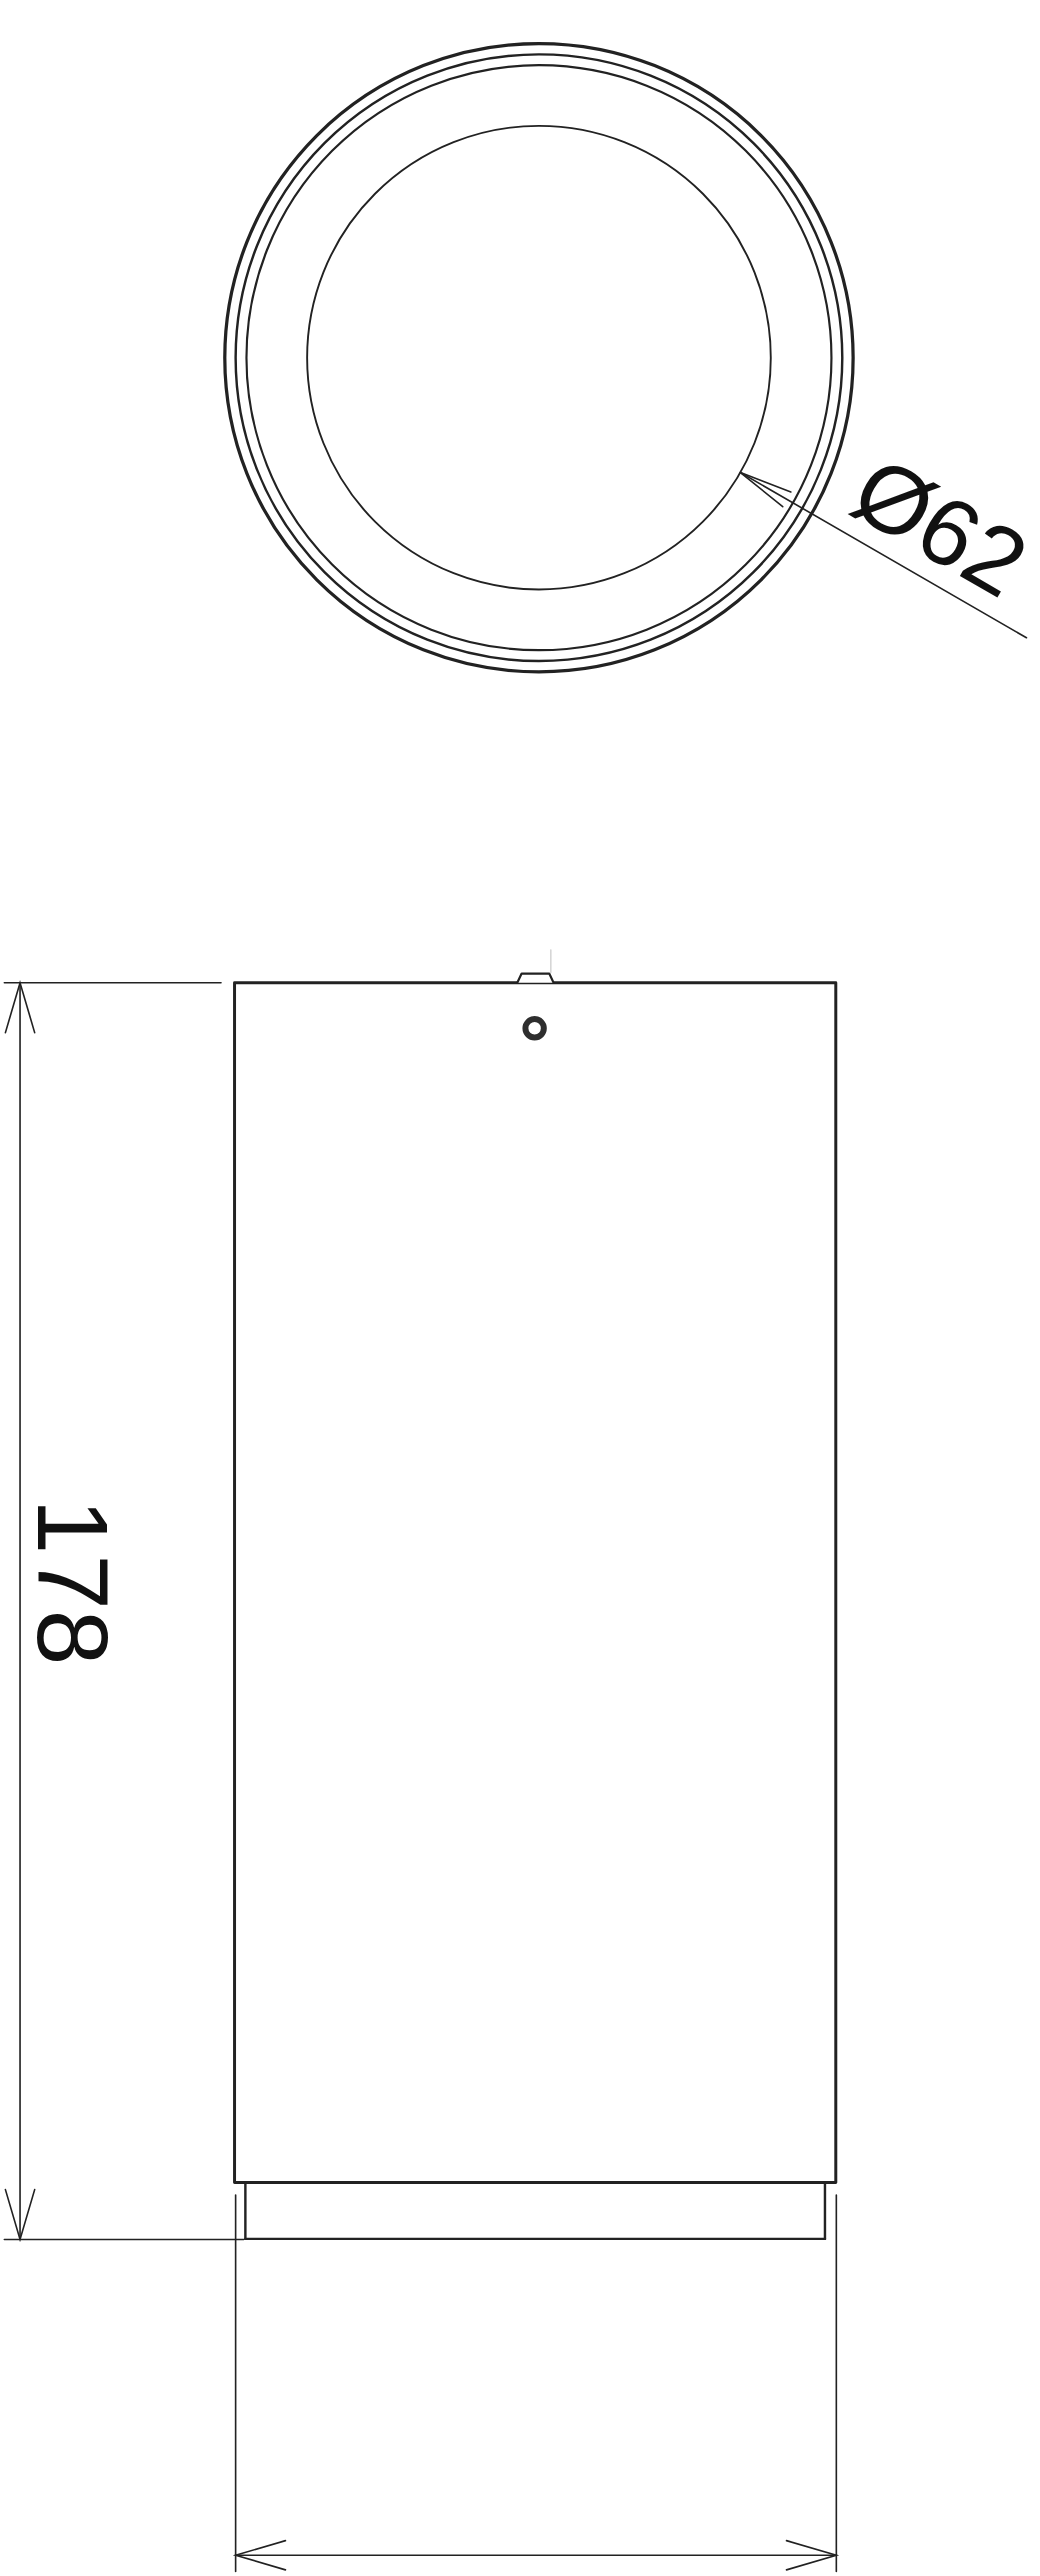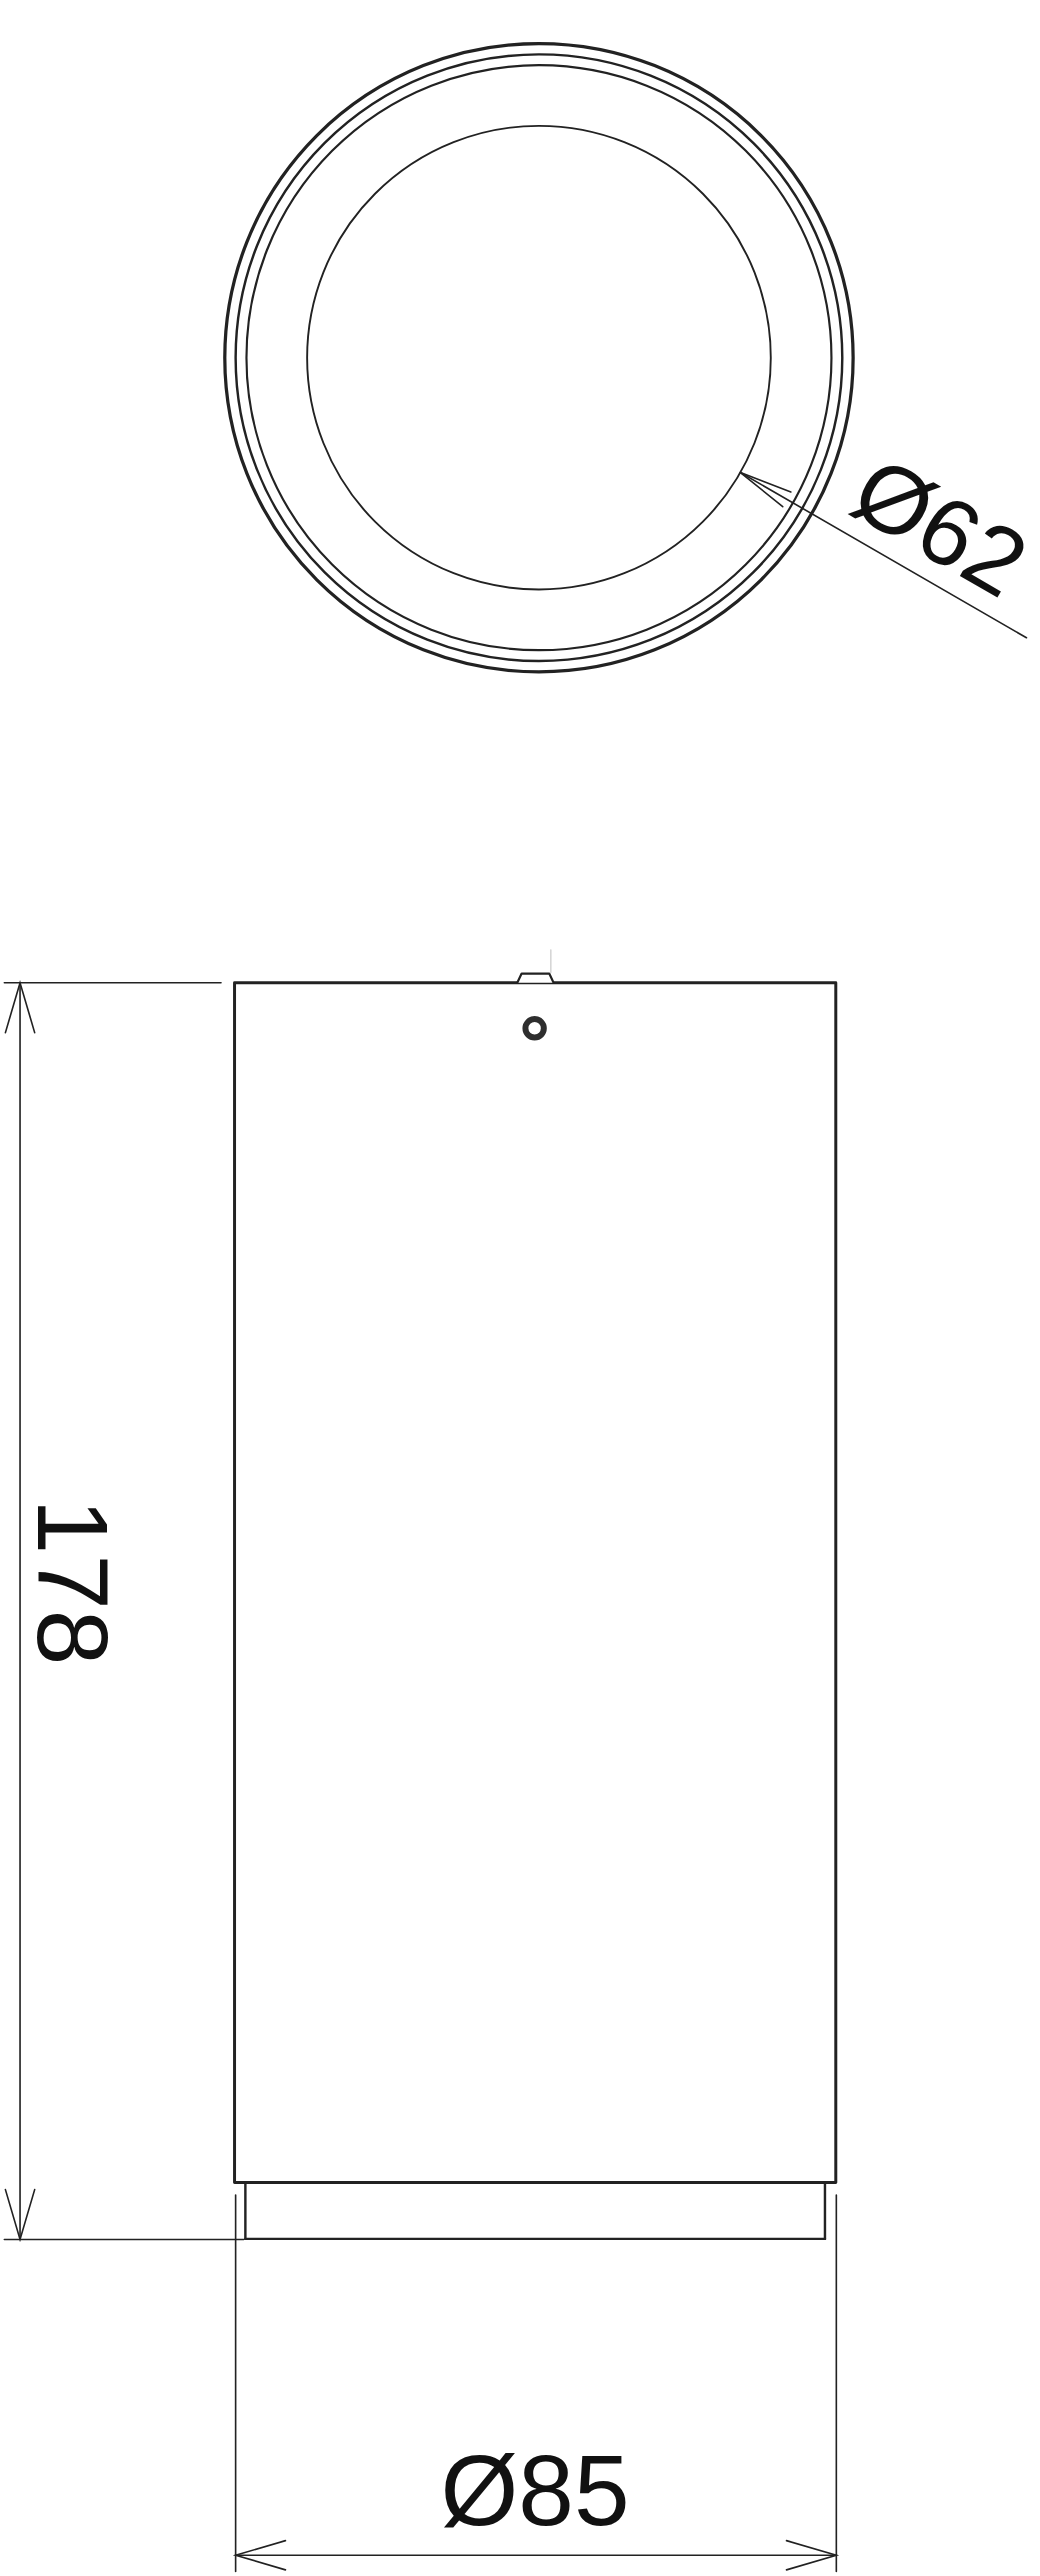--- a/index.html
+++ b/index.html
@@ -83,18 +83,17 @@
       <line x1="435" y1="4052" x2="435" y2="4747"></line>
       <line x1="1544" y1="4052" x2="1544" y2="4747"></line>
       <line x1="435" y1="4717" x2="1544" y2="4717"></line>
       <polyline points="527,4690 435,4717 527,4744"></polyline>
       <polyline points="1452,4690 1544,4717 1452,4744"></polyline>
     </g>
   </svg>
 
   <div id="label-height" class="dim-label">178</div>
 
-  <div id="label-outer-dia" class="dim-label">Ø85</div>
 
   <div id="label-inner-dia" class="dim-label">Ø62</div>
 
 </div>
 
 
 </body></html>

